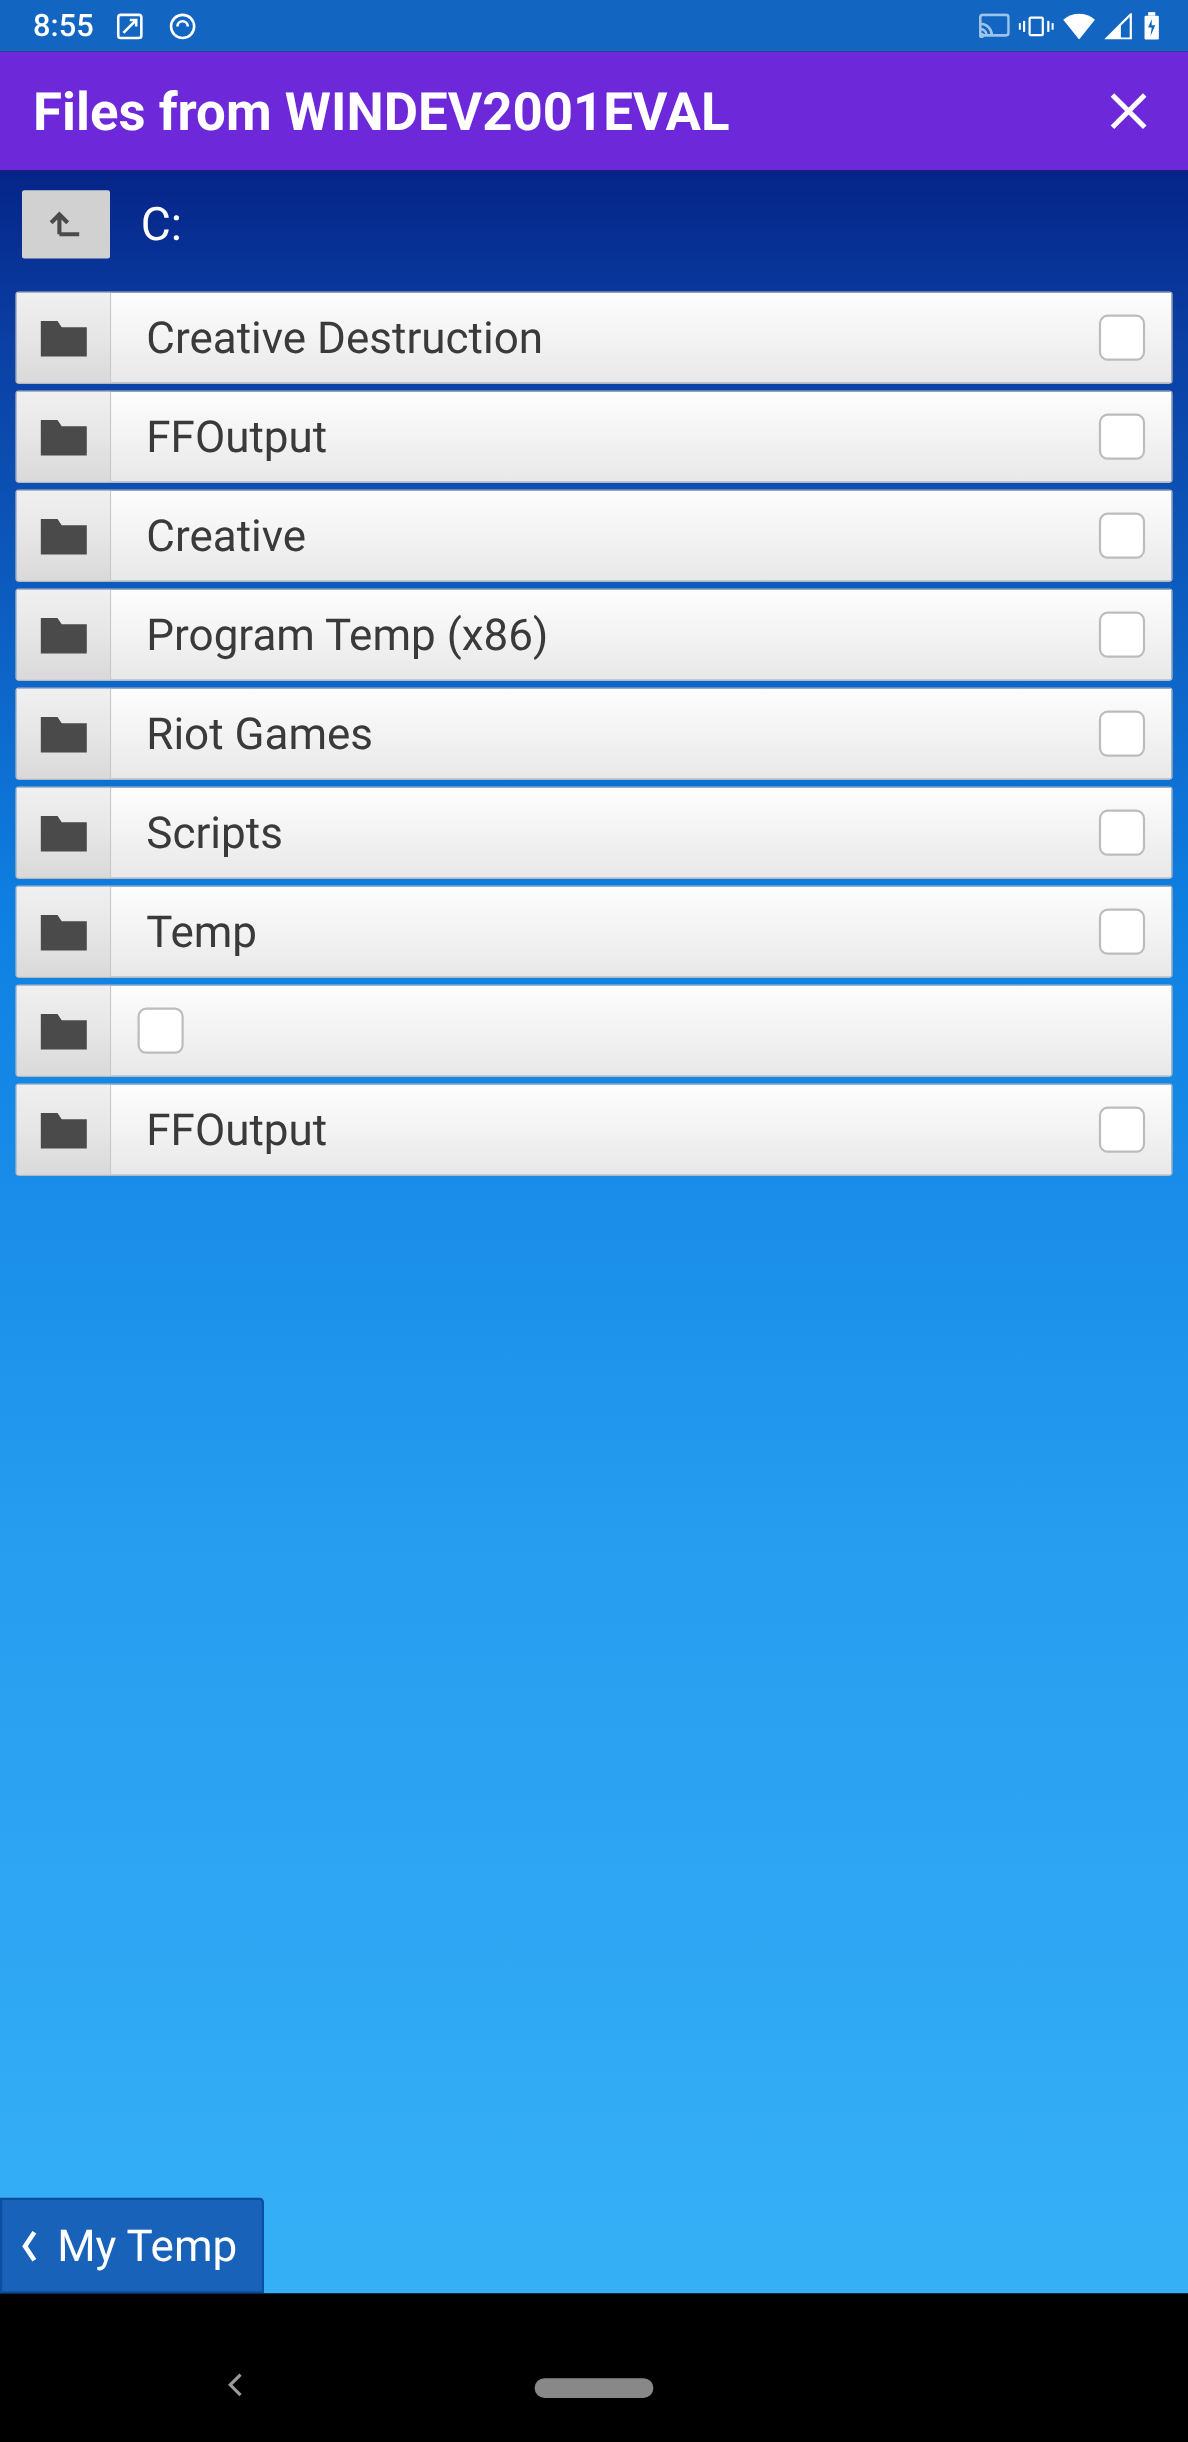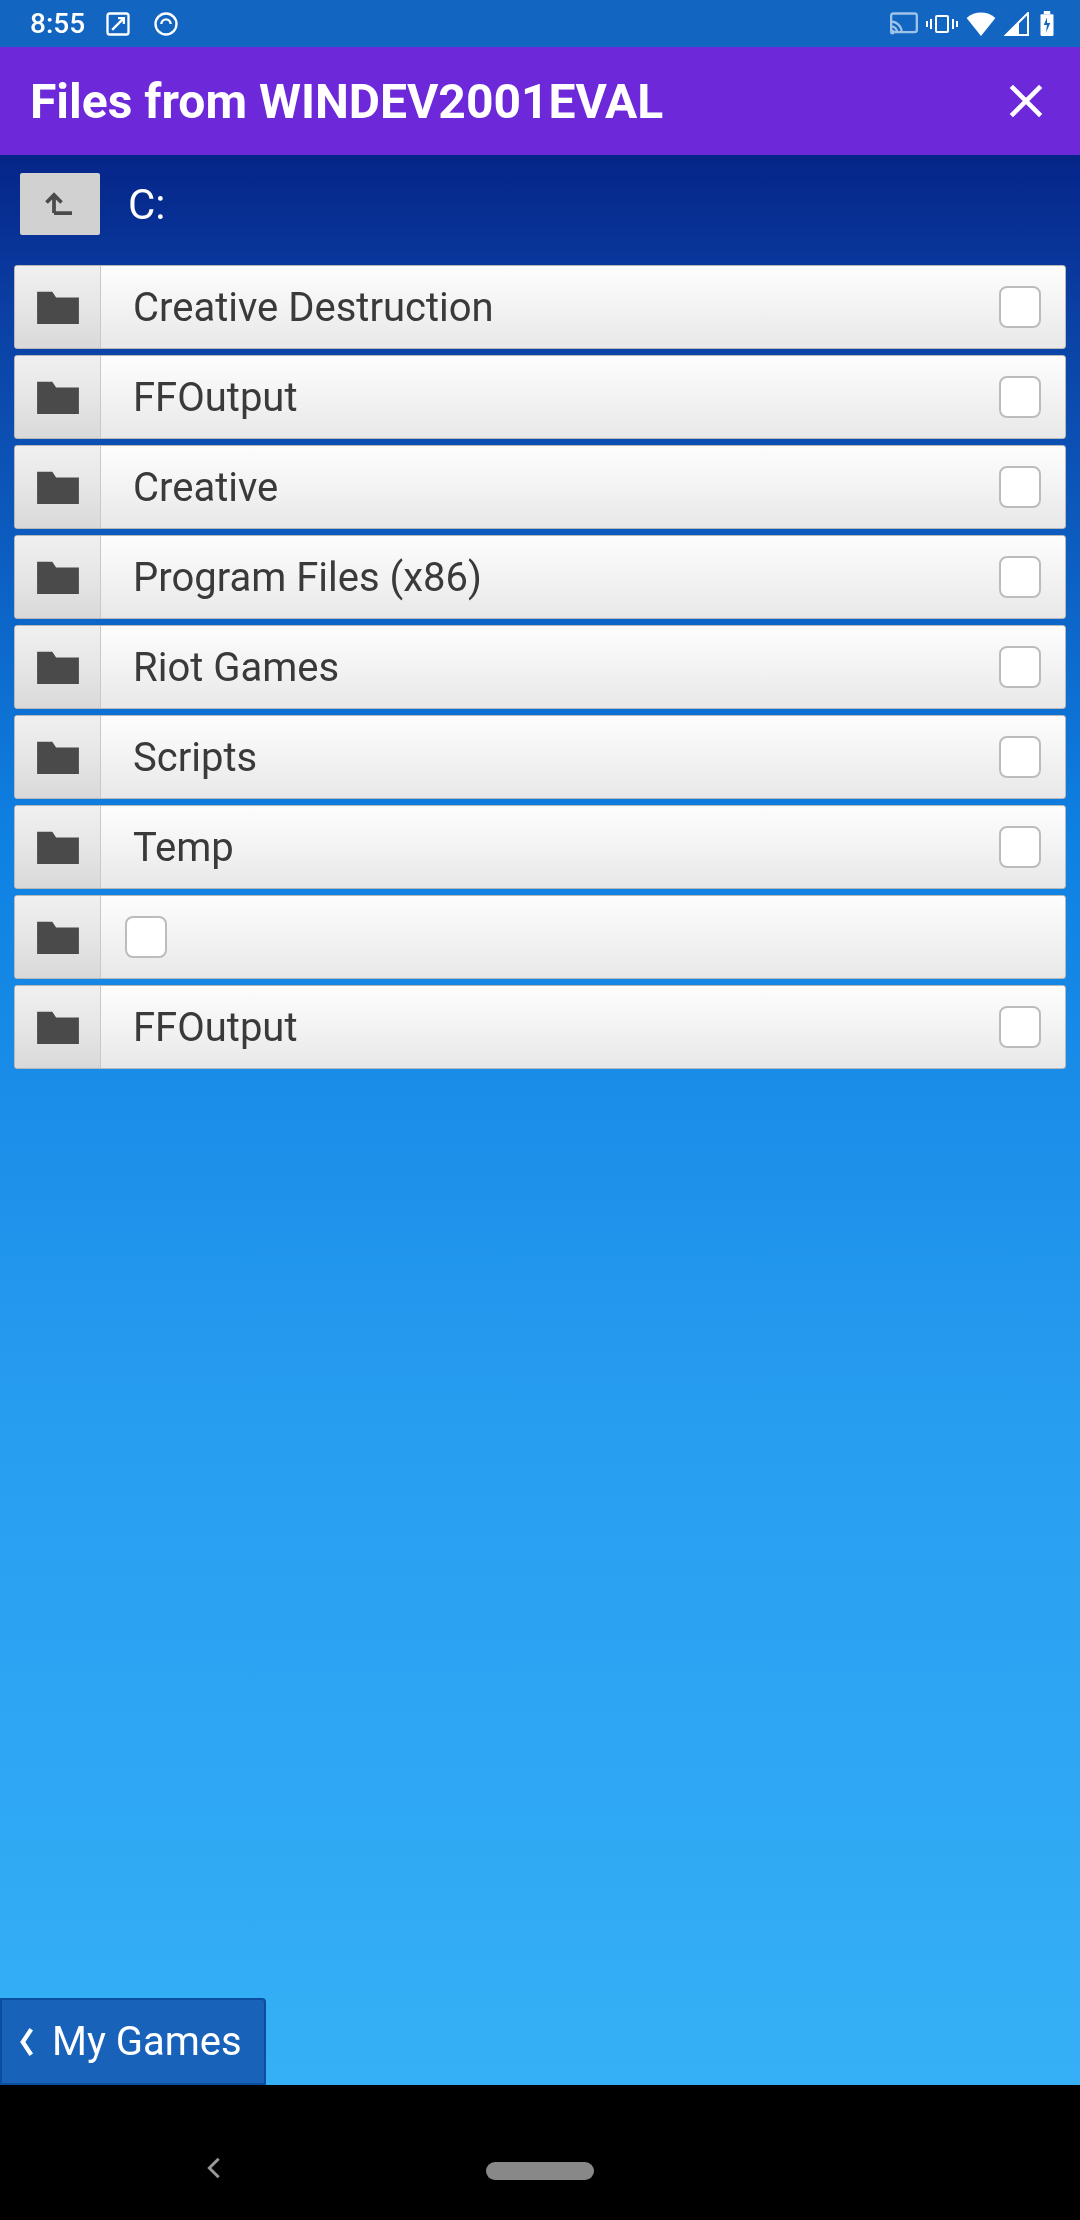--- a/index.html
+++ b/index.html
@@ -244,21 +244,21 @@
     <div class="folder-check-wrap">
       <div class="checkbox-vis"></div>
     </div>
       </div>
       <div class="folder-row">
     <div class="folder-icon-wrap">
       <svg width="46" height="38" viewBox="0 0 24 20" fill="#4a4a4a">
             <path d="M1 2 L9 2 L11 5 L23 5 L23 19 L1 19 Z"></path>
           </svg>
     </div>
-    <div class="folder-name">Program Files (x86)</div>
+    <div class="folder-name">Program Temp (x86)</div>
     <div class="folder-check-wrap">
       <div class="checkbox-vis"></div>
     </div>
       </div>
       <div class="folder-row">
     <div class="folder-icon-wrap">
       <svg width="46" height="38" viewBox="0 0 24 20" fill="#4a4a4a">
             <path d="M1 2 L9 2 L11 5 L23 5 L23 19 L1 19 Z"></path>
           </svg>
     </div>
@@ -309,21 +309,21 @@
     <div class="folder-check-wrap">
       <div class="checkbox-vis"></div>
     </div>
       </div>
     </div>
 
   <div class="my-files-btn">
     <svg width="22" height="34" viewBox="0 0 12 24" fill="none" stroke="#fff" stroke-width="3">
         <path d="M9 3 L3 12 L9 21"></path>
       </svg>
-    <span>My Games</span>
+    <span>My Temp</span>
   </div>
 </div>
 
 <div class="nav-bar">
   <div class="nav-back">
     <svg width="28" height="28" viewBox="0 0 24 24" fill="none" stroke="#9a9a9a" stroke-width="2.5">
         <path d="M16 4 L8 12 L16 20"></path>
       </svg>
   </div>
   <div class="nav-pill"></div>

